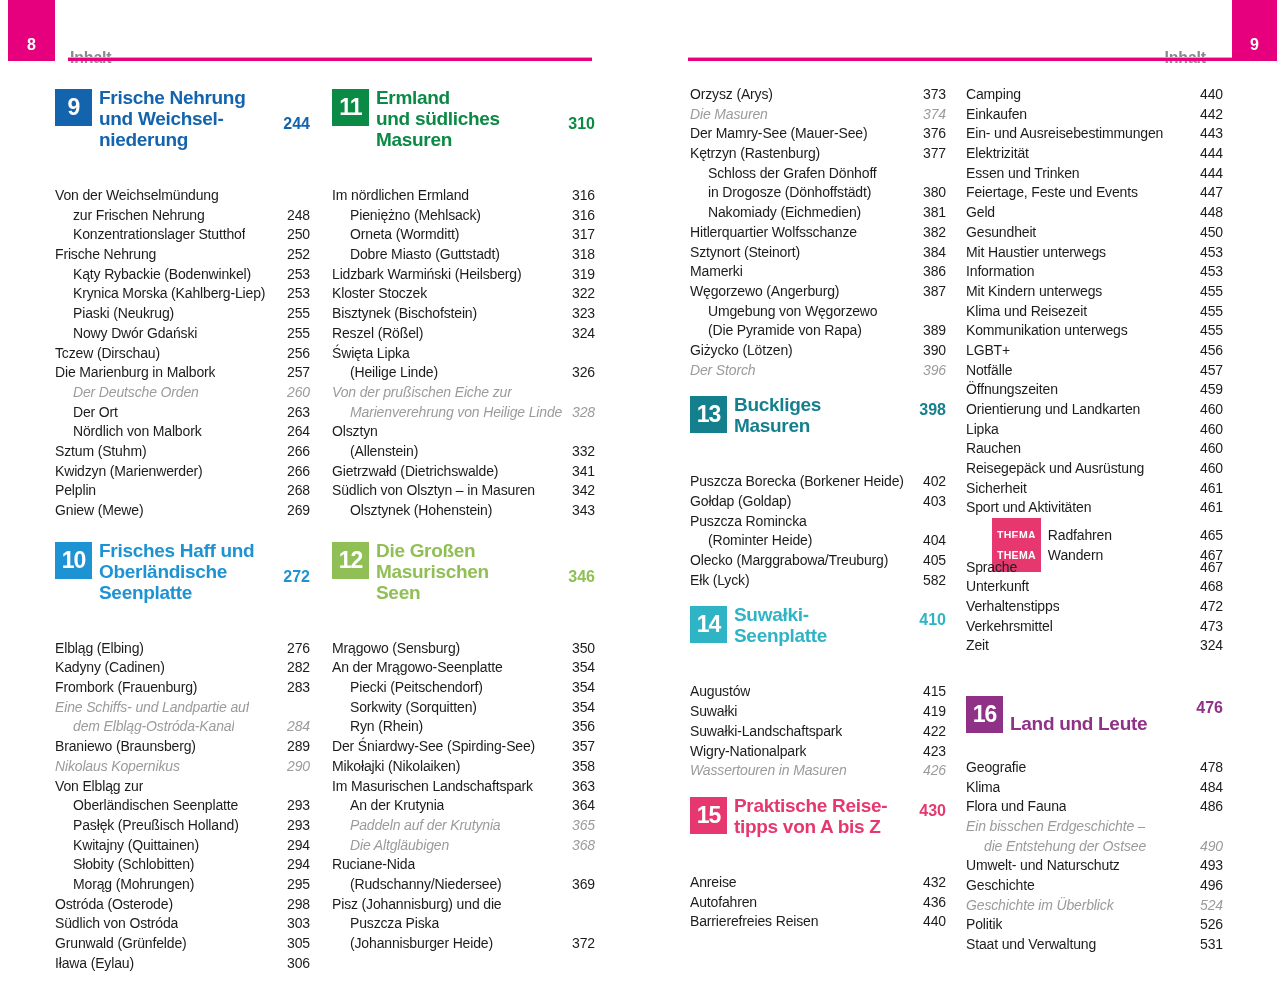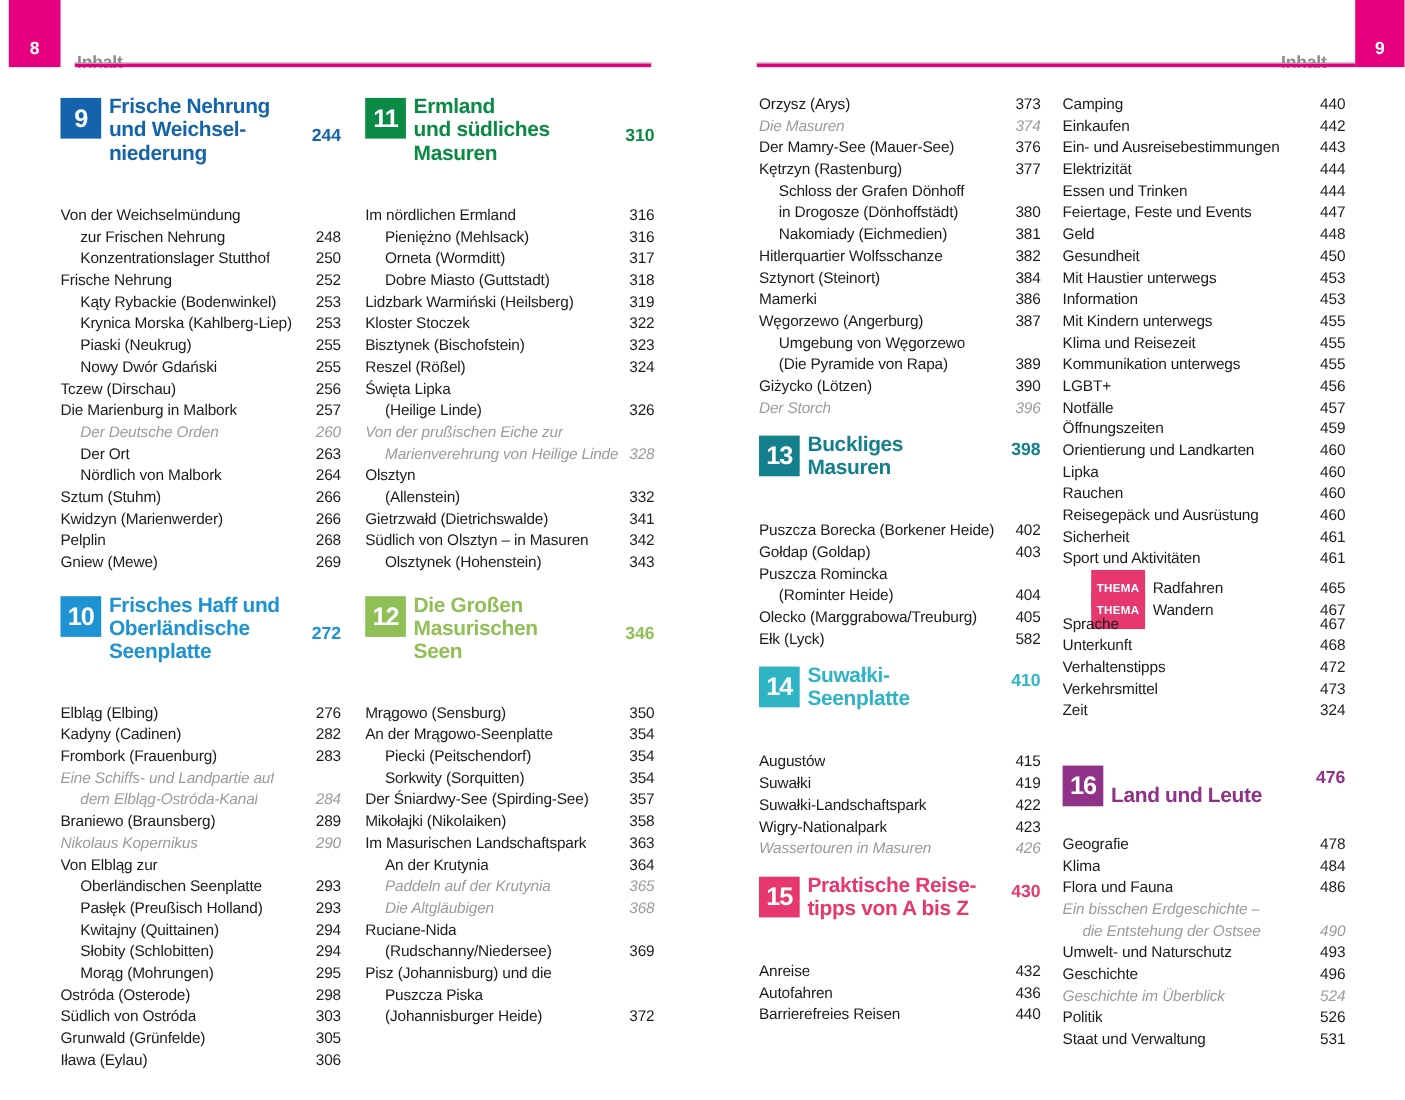--- a/index.html
+++ b/index.html
@@ -346,20 +346,24 @@
         <span class="pg">354</span>
       </div>
       <div class="row i1">
         <span class="lbl">Piecki (Peitschendorf)</span>
         <span class="pg">354</span>
       </div>
       <div class="row i1">
         <span class="lbl">Sorkwity (Sorquitten)</span>
         <span class="pg">354</span>
       </div>
+      <div class="row i1">
+        <span class="lbl">Ryn (Rhein)</span>
+        <span class="pg">356</span>
+      </div>
       <div class="row i0">
         <span class="lbl">Der Śniardwy-See (Spirding-See)</span>
         <span class="pg">357</span>
       </div>
       <div class="row i0">
         <span class="lbl">Mikołajki (Nikolaiken)</span>
         <span class="pg">358</span>
       </div>
       <div class="row i0">
         <span class="lbl">Im Masurischen Landschaftspark</span>

